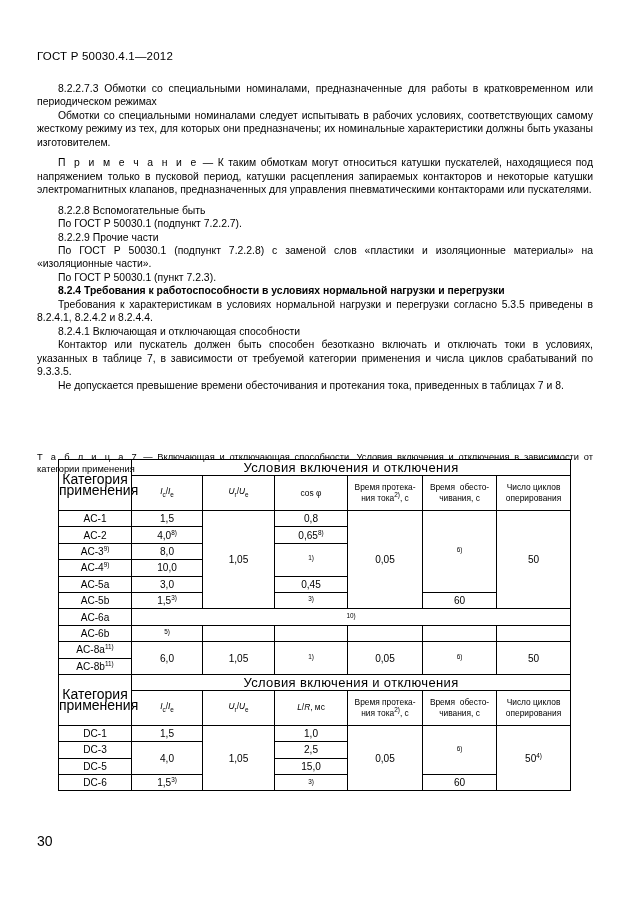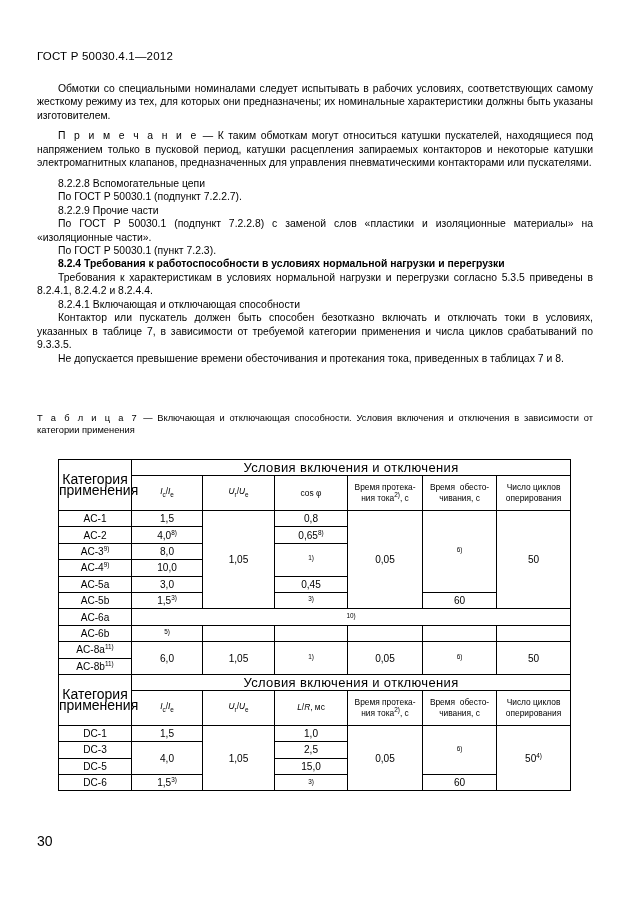--- a/index.html
+++ b/index.html
@@ -49,21 +49,21 @@
     text-indent: 21px;
   }
   .gap-sm { height: 7px; }
   b, .bold { font-weight: bold; }
   i, .ital { }
   .spaced {
     letter-spacing: 2.1px;
   }
   .tbl-caption {
     position: absolute;
-    top: 412px;
+    top: 451px;
     left: 37px;
     width: 556px;
     font-size: 9.3px;
     line-height: 12.4px;
     text-align: justify;
   }
   .tbl-caption .lead {
     letter-spacing: 1.7px;
   }
   
@@ -141,29 +141,30 @@
 </style>
 </head>
 <body>
 
 <div class="page">
 
   <div class="running-head">ГОСТ Р 50030.4.1—2012</div>
 
   <div class="content">
 
+    <p class="indent">8.2.2.7.3 Обмотки со специальными номиналами, предназначенные для работы в кратковременном или периодическом режимах</p>
     <p class="indent">Обмотки со специальными номиналами следует испытывать в рабочих условиях, соответствующих самому жесткому режиму из тех, для которых они предназначены; их номинальные характеристики должны быть указаны изготовителем.</p>
 
     <div class="gap-sm"></div>
 
     <p class="indent"><span class="spaced">П р и м е ч а н и е</span><span> — К таким обмоткам могут относиться катушки пускателей, находящиеся под напряжением только в пусковой период, катушки расцепления  запираемых контакторов и некоторые катушки электромагнитных клапанов,  предназначенных  для  управления  пневматическими контакторами или пускателями.</span></p>
 
     <div class="gap-sm"></div>
 
-    <p class="indent">8.2.2.8 Вспомогательные цепи</p>
+    <p class="indent">8.2.2.8 Вспомогательные быть</p>
     <p class="indent"><span>По  </span><span class="ital">ГОСТ Р 50030.1 (подпункт 7.2.2.7).</span></p>
     <p class="indent">8.2.2.9 Прочие части</p>
     <p class="indent"><span>По </span><span class="ital">ГОСТ Р 50030.1 (подпункт 7.2.2.8)</span><span> с заменой слов «пластики и изоляционные материалы» на «изоляционные части».</span></p>
     <p class="indent"><span>По </span><span class="ital">ГОСТ Р 50030.1 (пункт 7.2.3).</span></p>
     <p class="indent bold">8.2.4 Требования к работоспособности в условиях нормальной нагрузки и перегрузки</p>
     <p class="indent">Требования к характеристикам в условиях нормальной нагрузки и перегрузки согласно 5.3.5 приведены в 8.2.4.1, 8.2.4.2 и 8.2.4.4.</p>
     <p class="indent">8.2.4.1 Включающая и отключающая способности</p>
     <p class="indent">Контактор или  пускатель должен быть способен безотказно  включать и отключать токи в условиях, указанных в таблице 7, в зависимости от требуемой категории применения и числа циклов срабатываний по 9.3.3.5.</p>
     <p class="indent">Не допускается  превышение  времени  обесточивания  и протекания  тока,  приведенных в таблицах 7 и 8.</p>
 

